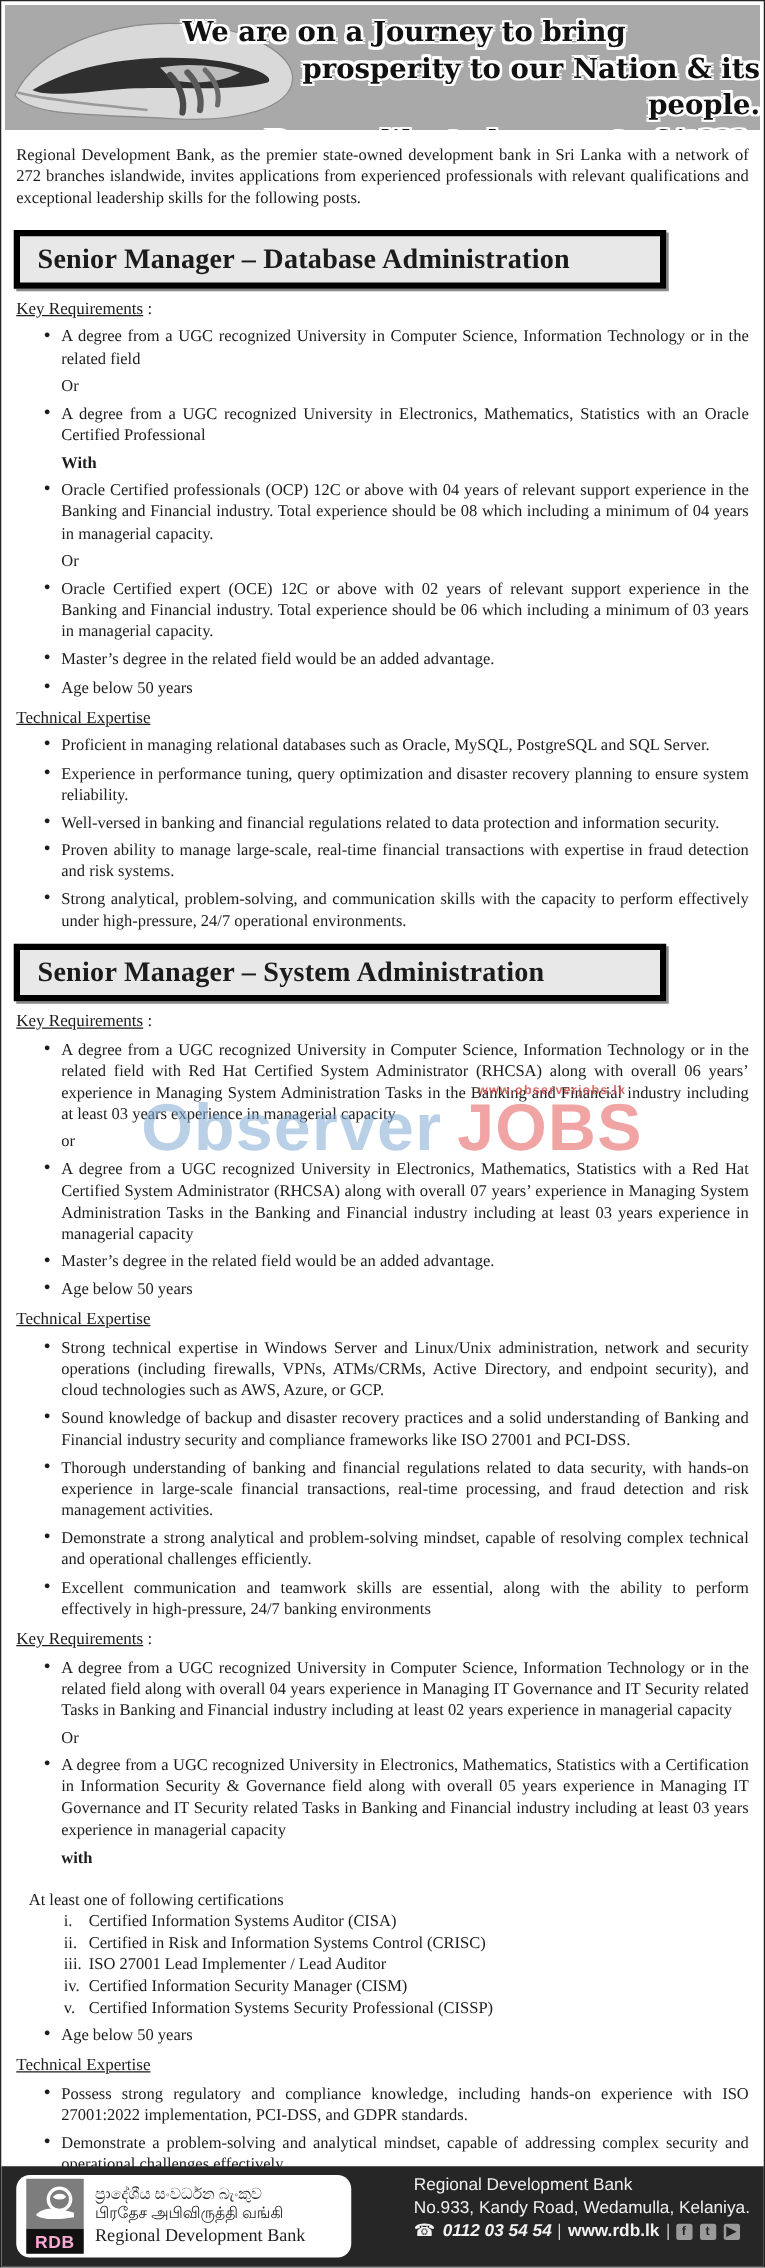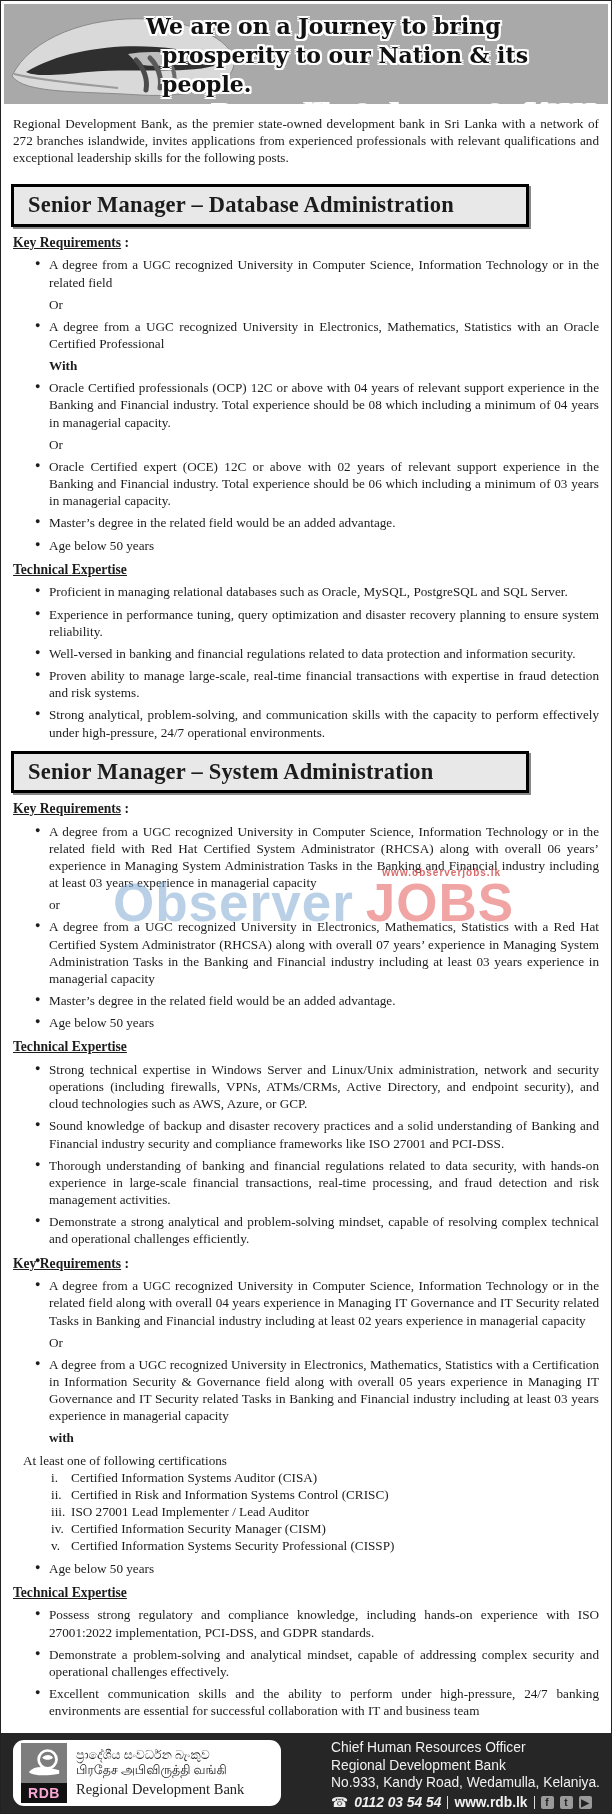--- a/index.html
+++ b/index.html
@@ -8,37 +8,37 @@
     background:#fff;overflow:hidden;border:1px solid #222;box-sizing:border-box;
     font-family:"Liberation Serif", serif;color:#1c1c1c;
   }
   
   .banner{position:relative;margin:3px;height:100px;background:#a9a9a9;overflow:hidden;}
   .shell{position:absolute;left:4px;top:6px;}
   .banner-lines{position:relative;z-index:2;padding-top:8px;
     font-family:"DejaVu Serif", serif;font-weight:bold;font-size:22px;color:#111;line-height:1.32;
     text-shadow:-2px -2px 0 #fff,2px -2px 0 #fff,-2px 2px 0 #fff,2px 2px 0 #fff,0 2px 0 #fff,2px 0 0 #fff,0 -2px 0 #fff,-2px 0 0 #fff;}
   .bl1{margin-left:142px;}
-  .bl2{margin-left:158px;}
+  .bl2{margin-left:158px;text-align:right;}
   .bl3{margin-left:208px;}
   
   .content{padding:6px 12px 0 12px;font-size:13.2px;line-height:1.3;}
   .intro{text-align:justify;margin:2px 0 18px 0;}
   .title-box{
-    width:498px;margin:10px 0 6px -2px;border:3px solid #000000;background:#e8e8e8;
+    width:498px;margin:10px 0 6px -2px;border:5px solid #000000;background:#e8e8e8;
     box-shadow:2px 2px 0 rgba(40,40,40,.55);
     font-weight:bold;font-size:22.5px;padding:3px 0 4px 14px;letter-spacing:.2px;
   }
-  .subhead{font-weight:bold;font-size:13.6px;margin:7px 0 3px 0;}
+  .subhead{font-weight:normal;font-size:13.6px;margin:7px 0 3px 0;}
   .subhead .u{text-decoration:underline;}
   .li{position:relative;padding-left:36px;margin-top:5px;text-align:justify;}
   .li .dot{position:absolute;left:22px;top:2px;font-size:9px;}
   .connector{margin-left:36px;margin-top:5px;}
   .bold{font-weight:bold;}
-  .note{margin-left:10px;margin-top:5px;}
+  .note{margin-left:10px;margin-top:17px;}
   .cert{margin-left:38px;margin-top:0;}
   .cert-num{display:inline-block;min-width:20px;}
   
   .watermark{position:absolute;left:112px;top:866px;width:388px;text-align:center;z-index:5;pointer-events:none;}
   .wm-url{font-family:"Liberation Sans", sans-serif;font-weight:bold;font-size:10px;letter-spacing:1px;color:rgba(205,70,70,.8);text-align:right;}
   .wm-row{font-family:"Liberation Sans", sans-serif;font-weight:bold;font-size:53px;line-height:.95;letter-spacing:1px;white-space:nowrap;}
   .wm-blue{color:rgba(130,170,210,.55);}
   .wm-red{color:rgba(228,90,90,.55);margin-left:12px;}
   
   .footer{position:absolute;left:0;bottom:0;width:612px;height:80px;background:#262626;}
@@ -115,21 +115,21 @@
       <div class="connector">or</div>
       <div class="li"><span class="dot">●</span><span>A degree from a UGC recognized University in Electronics, Mathematics, Statistics with a Red Hat Certified System Administrator (RHCSA) along with overall 07 years’ experience in Managing System Administration Tasks in the Banking and Financial industry including at least 03 years experience in managerial capacity</span></div>
       <div class="li"><span class="dot">●</span><span>Master’s degree in the related field would be an added advantage.</span></div>
       <div class="li"><span class="dot">●</span><span>Age below 50 years</span></div>
 
       <div class="subhead"><span class="u">Technical Expertise</span></div>
       <div class="li"><span class="dot">●</span><span>Strong technical expertise in Windows Server and Linux/Unix administration, network and security operations (including firewalls, VPNs, ATMs/CRMs, Active Directory, and endpoint security), and cloud technologies such as AWS, Azure, or GCP.</span></div>
       <div class="li"><span class="dot">●</span><span>Sound knowledge of backup and disaster recovery practices and a solid understanding of Banking and Financial industry security and compliance frameworks like ISO 27001 and PCI-DSS.</span></div>
       <div class="li"><span class="dot">●</span><span>Thorough understanding of banking and financial regulations related to data security, with hands-on experience in large-scale financial transactions, real-time processing, and fraud detection and risk management activities.</span></div>
       <div class="li"><span class="dot">●</span><span>Demonstrate a strong analytical and problem-solving mindset, capable of resolving complex technical and operational challenges efficiently.</span></div>
-      <div class="li"><span class="dot">●</span></div>
+      <div class="li"><span class="dot">●</span><span>Excellent communication and teamwork skills are essential, along with the ability to perform effectively in high-pressure, 24/7 banking environments</span></div>
     </div>
 
     <div>
       <div class="subhead"><span class="u">Key Requirements</span><span> :</span></div>
 
       <div class="li"><span class="dot">●</span><span>A degree from a UGC recognized University in Computer Science, Information Technology or in the related field along with overall 04 years experience in Managing IT Governance and IT Security related Tasks in Banking and Financial industry including at least 02 years experience in managerial capacity</span></div>
       <div class="connector">Or</div>
       <div class="li"><span class="dot">●</span><span>A degree from a UGC recognized University in Electronics, Mathematics, Statistics with a Certification in Information Security &amp; Governance field along with overall 05 years experience in Managing IT Governance and IT Security related Tasks in Banking and Financial industry including at least 03 years experience in managerial capacity</span></div>
       <div class="connector bold">with</div>
       <div class="note">At least one of following certifications</div>
@@ -167,21 +167,20 @@
         </div>
         <div class="logo-rdb">RDB</div>
       </div>
       <div class="logo-names">
         <div class="ln-si">ප්‍රාදේශීය සංවර්ධන බැංකුව</div>
         <div class="ln-ta">பிரதேச அபிவிருத்தி வங்கி</div>
         <div class="ln-en">Regional Development Bank</div>
       </div>
     </div>
     <div class="contact">
-      <div>Chief Human Resources Officer</div>
       <div>Regional Development Bank</div>
       <div>No.933, Kandy Road, Wedamulla, Kelaniya.</div>
       <div class="contact-last">
         <span>☎</span>
         <span class="phone">0112 03 54 54</span>
         <span class="vsep"></span>
         <span class="web">www.rdb.lk</span>
         <span class="vsep"></span>
         <span class="soc">f</span>
         <span class="soc">t</span>

